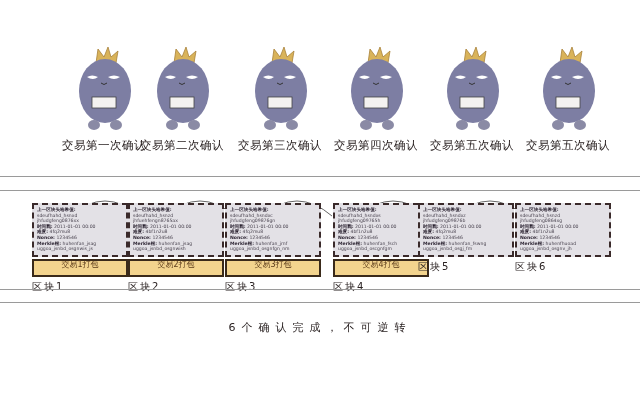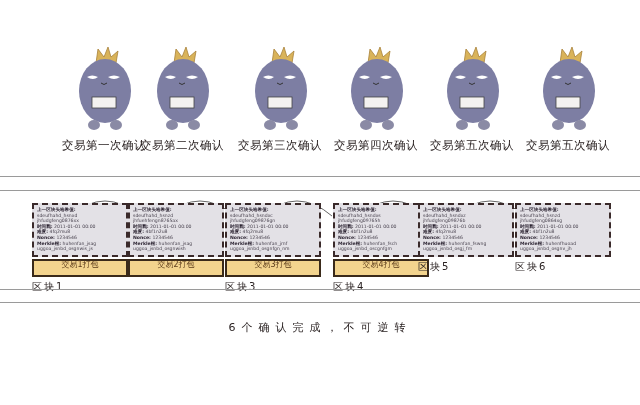--- a/index.html
+++ b/index.html
@@ -146,20 +146,21 @@
     <div class="row k">上一区块头哈希值:</div>
     <div class="row">sdeufhahd_hsnzd</div>
     <div class="row">jhfuehfengn8765ax</div>
     <div class="row"><span class="k">时间戳:</span> <span>2011-01-01 00:00</span></div>
     <div class="row"><span class="k">难度:</span> <span>4bf1n2u8</span></div>
     <div class="row"><span class="k">Nonce:</span> <span>1234546</span></div>
     <div class="row"><span class="k">Merkle根:</span> <span>huhenfan_jsag</span></div>
     <div class="row">uggoa_jsnbd_osgnwish</div>
   </div>
   <div class="block-foot">交易2打包</div>
+  <div class="block-name">区块2</div>
 </div>
 
 <div class="block" style="left:225px">
   <div class="block-body">
     <div class="row k">上一区块头哈希值:</div>
     <div class="row">sdeufhahd_hsndxc</div>
     <div class="row">jhfudgfeng09876gn</div>
     <div class="row"><span class="k">时间戳:</span> <span>2011-01-01 00:00</span></div>
     <div class="row"><span class="k">难度:</span> <span>4fq2mu8</span></div>
     <div class="row"><span class="k">Nonce:</span> <span>1234546</span></div>

